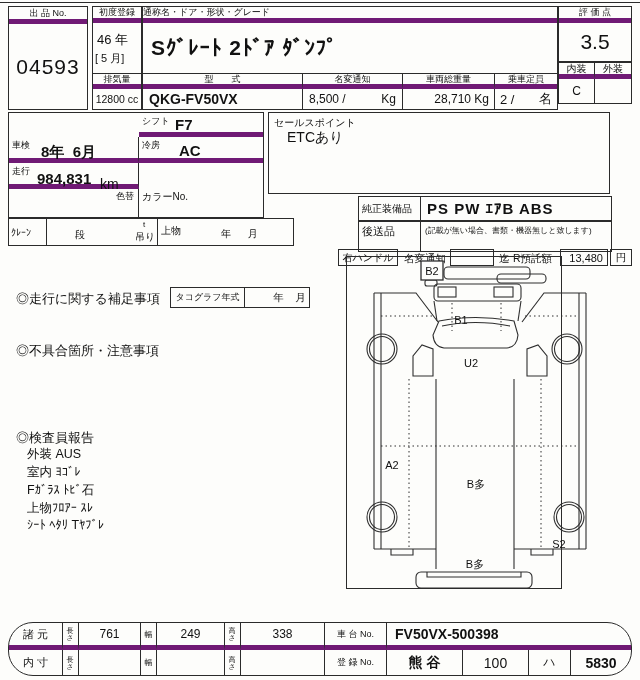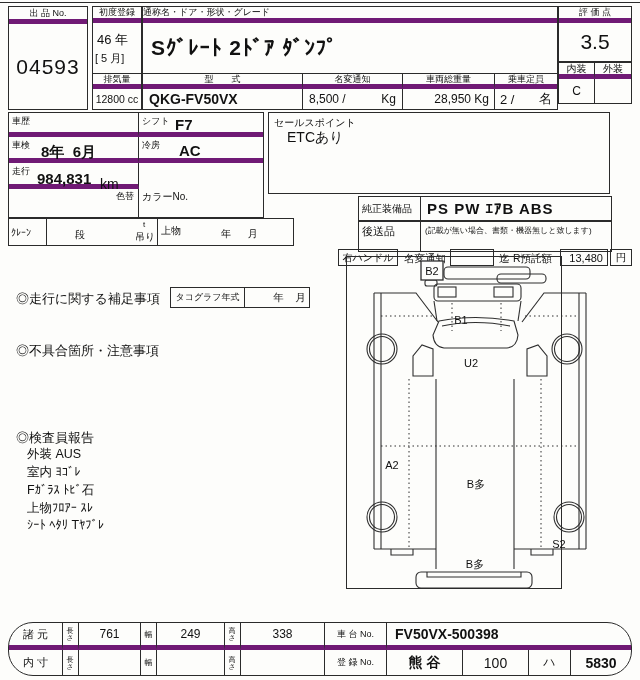--- a/index.html
+++ b/index.html
@@ -44,43 +44,40 @@
     <div class="abs bt bb br ctr lbl" style="left:0;top:66px;width:160px;height:16px;">型　　式</div>
     <div class="abs bt bb br ctr lbl" style="left:160px;top:66px;width:100px;height:16px;">名変通知</div>
     <div class="abs bt bb br ctr lbl" style="left:260px;top:66px;width:92px;height:16px;">車両総重量</div>
     <div class="abs bt bb ctr lbl" style="left:352px;top:66px;width:62px;height:16px;">乗車定員</div>
 
     <div class="abs br lft" style="left:0;top:82px;width:160px;height:20px;padding-left:6px;font-size:14px;font-weight:bold;">QKG-FV50VX</div>
     <div class="abs br" style="left:160px;top:82px;width:100px;height:20px;display:flex;align-items:center;justify-content:space-between;padding:0 6px;font-size:12px;">
       <span>8,500 /</span>
       <span>Kg</span>
     </div>
-    <div class="abs br" style="left:260px;top:82px;width:92px;height:20px;display:flex;align-items:center;justify-content:flex-end;padding-right:5px;font-size:12px;">28,950 Kg</div>
+    <div class="abs br" style="left:260px;top:82px;width:92px;height:20px;display:flex;align-items:center;justify-content:flex-end;padding-right:5px;font-size:12px;">28,710 Kg</div>
     <div class="abs" style="left:352px;top:82px;width:62px;height:20px;display:flex;align-items:center;justify-content:space-between;padding:0 5px;font-size:13px;">
       <span>2 /</span>
       <span>名</span>
     </div>
   </div>
 
   <div class="abs bx" style="left:558px;top:6px;width:74px;height:56px;">
     <div class="abs bb ctr lbl" style="left:0;top:0;width:72px;height:16px;">評 価 点</div>
     <div class="abs ctr" style="left:0;top:16px;width:72px;height:38px;font-size:21px;">3.5</div>
   </div>
   <div class="abs bx" style="left:558px;top:62px;width:74px;height:42px;">
     <div class="abs bb br ctr lbl" style="left:0;top:0;width:36px;height:16px;font-size:10px;">内装</div>
     <div class="abs bb ctr lbl" style="left:36px;top:0;width:36px;height:16px;font-size:10px;">外装</div>
     <div class="abs br ctr" style="left:0;top:16px;width:36px;height:24px;font-size:12px;">C</div>
     <div class="abs ctr" style="left:36px;top:16px;width:36px;height:24px;font-size:12px;"></div>
   </div>
 
   <div class="abs bx" style="left:8px;top:112px;width:256px;height:106px;">
 
-    <div class="abs bb br" style="left:0;top:0;width:130px;height:24px;">
-      <span class="abs lbl" style="left:3px;top:2px;">車歴</span>
-    </div>
     <div class="abs bb" style="left:130px;top:0;width:124px;height:24px;">
       <span class="abs lbl" style="left:3px;top:2px;">シフト</span>
       <span class="abs" style="left:36px;top:3px;font-size:15px;font-weight:bold;">F7</span>
     </div>
 
     <div class="abs bb br" style="left:0;top:24px;width:130px;height:26px;">
       <span class="abs lbl" style="left:3px;top:2px;">車検</span>
       <span class="abs pre" style="left:32px;top:6px;font-size:15px;font-weight:bold;">8年  6月</span>
     </div>
     <div class="abs bb" style="left:130px;top:24px;width:124px;height:26px;">

